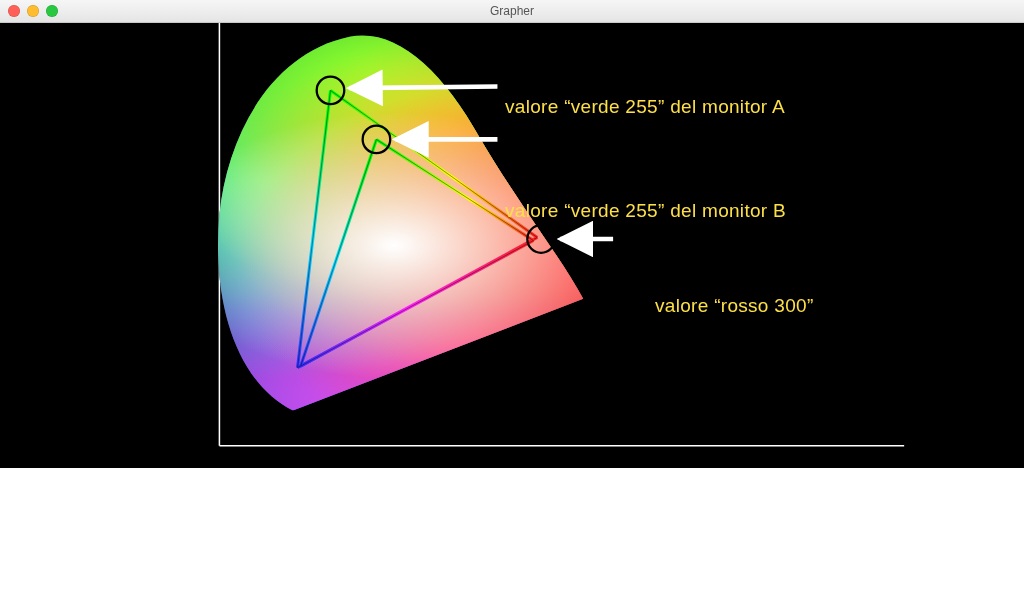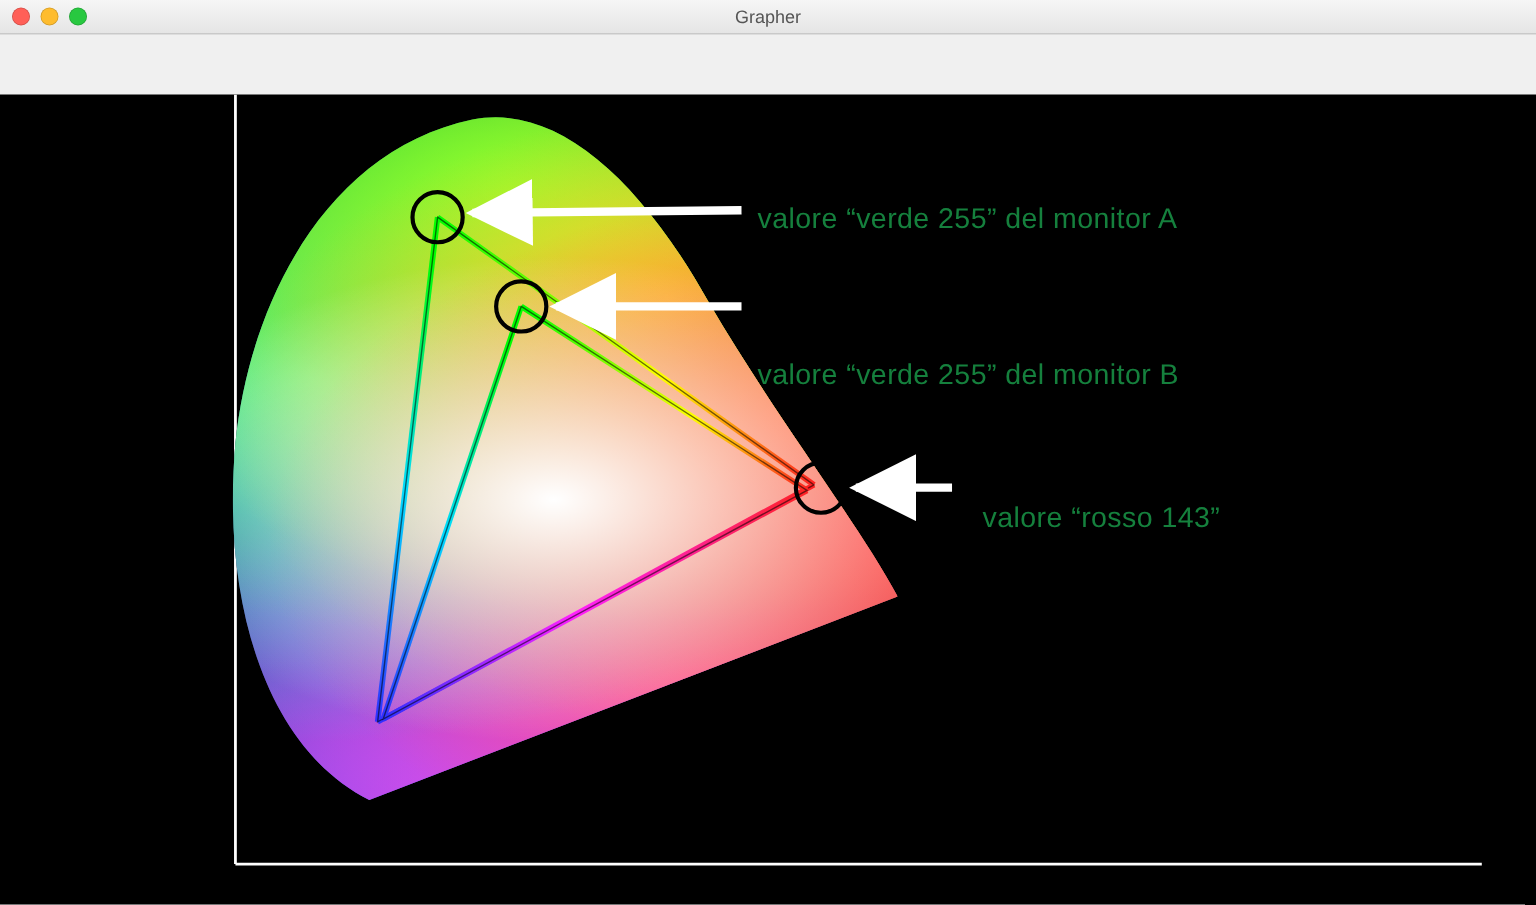--- a/index.html
+++ b/index.html
@@ -5,25 +5,24 @@
   html, body {
     margin: 0;
     padding: 0;
     width: 1024px;
     height: 603px;
     overflow: hidden;
     font-family: "Helvetica Neue", Helvetica, Arial, sans-serif;
   }
   .window {
     width: 1024px;
-    height: 603px;
+    height: 468px;
     background: #f0f0f0;
     display: flex;
     flex-direction: column;
-    gap: 40px;
   }
   .titlebar {
     height: 22px;
     background: linear-gradient(#f6f6f6, #e5e5e5);
     border-bottom: 1px solid #c9c9c9;
     display: flex;
     align-items: center;
     position: relative;
     flex: 0 0 22px;
   }
@@ -56,21 +55,21 @@
     position: relative;
   }
   svg.chart {
     position: absolute;
     inset: 0;
     width: 100%;
     height: 100%;
   }
   .label {
     position: absolute;
-    color: #15803d;
+    color: #fde047;
     font-size: 19px;
     font-weight: 300;
     white-space: nowrap;
     letter-spacing: 0.3px;
     text-align: right;
   }
 </style>
 </head>
 <body>
 
@@ -191,16 +190,16 @@
       <circle cx="335" cy="152" r="18" fill="none" stroke="#000" stroke-width="3"></circle>
       <circle cx="550" cy="282" r="18" fill="none" stroke="#000" stroke-width="3"></circle>
 
       <line x1="493" y1="83" x2="300" y2="85" stroke="#fff" stroke-width="6" marker-end="url(#arrow)"></line>
       <line x1="493" y1="152" x2="360" y2="152" stroke="#fff" stroke-width="6" marker-end="url(#arrow)"></line>
       <line x1="644" y1="282" x2="575" y2="282" stroke="#fff" stroke-width="6" marker-end="url(#arrow)"></line>
     </svg>
 
     <div class="label" style="left:505px; top:73px;">valore “verde 255” del monitor A</div>
     <div class="label" style="left:505px; top:142px;margin-top:35px;">valore “verde 255” del monitor B</div>
-    <div class="label" style="left:655px; top:272px;">valore “rosso 143”</div>
+    <div class="label" style="left:655px; top:272px;">valore “rosso 300”</div>
 
   </div>
 </div>
 
 </body></html>

